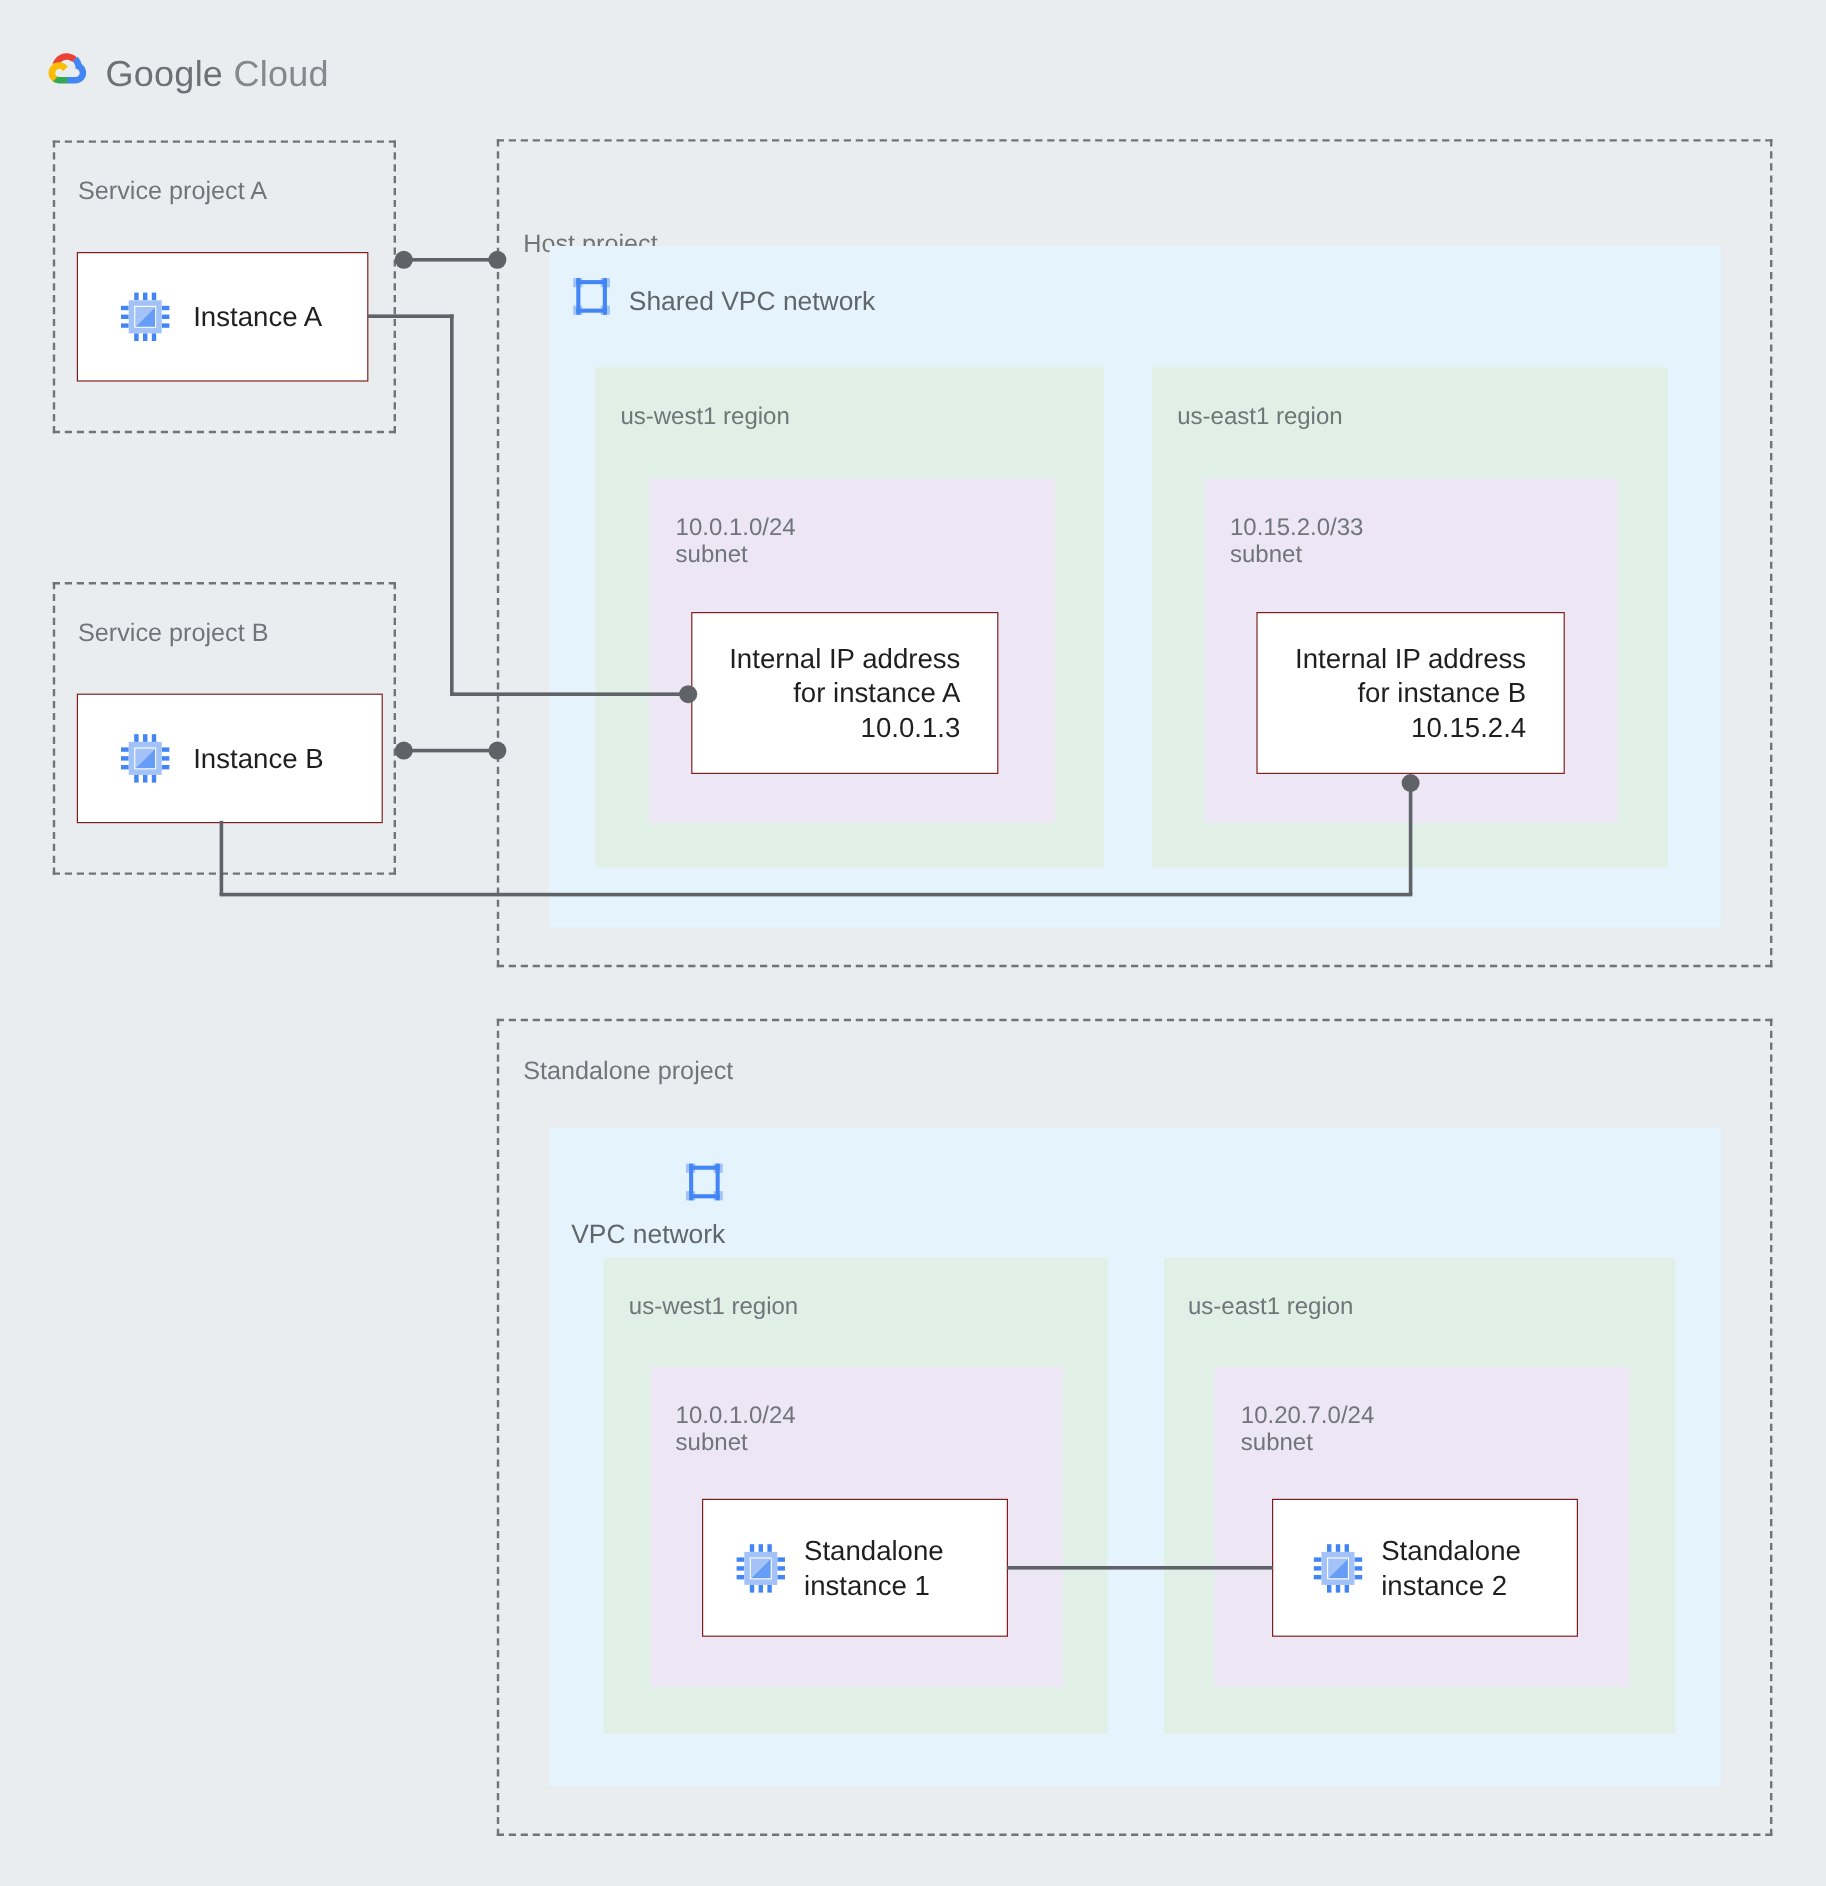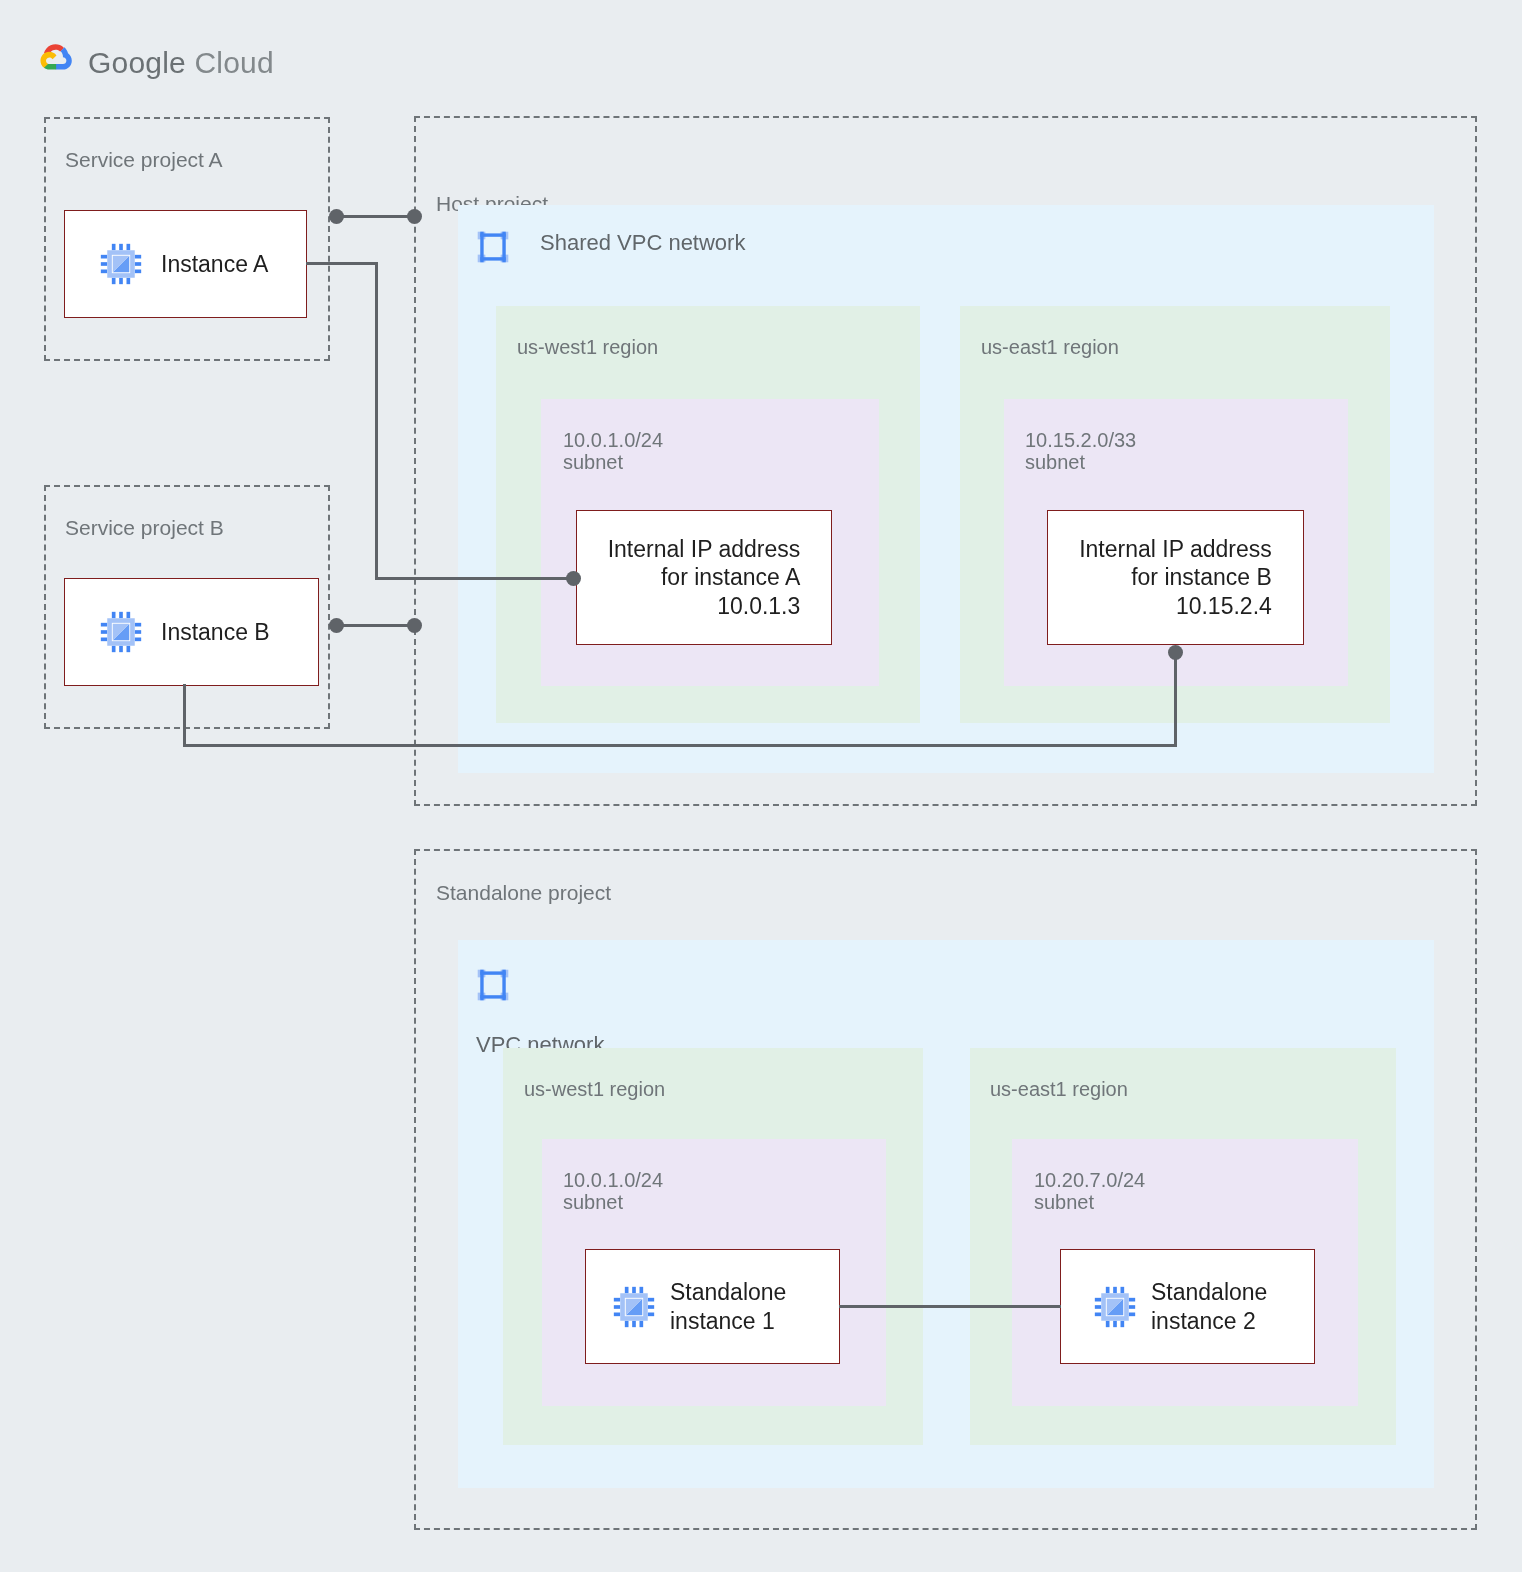--- a/index.html
+++ b/index.html
@@ -52,22 +52,22 @@
   }
   
   .vpc {
     position: absolute;
     background: #e5f3fc;
     box-sizing: border-box;
   }
   .vpc-head {
     position: absolute;
     display: flex;
-    align-items: flex-start;
-    gap: 30px;
+    align-items: flex-end;
+    gap: 14px;
   }
   .vpc-title {
     font-size: 22px;
     color: #60666a;
     white-space: nowrap;
   }
   
   .region {
     position: absolute;
     background: #e1f0e6;

